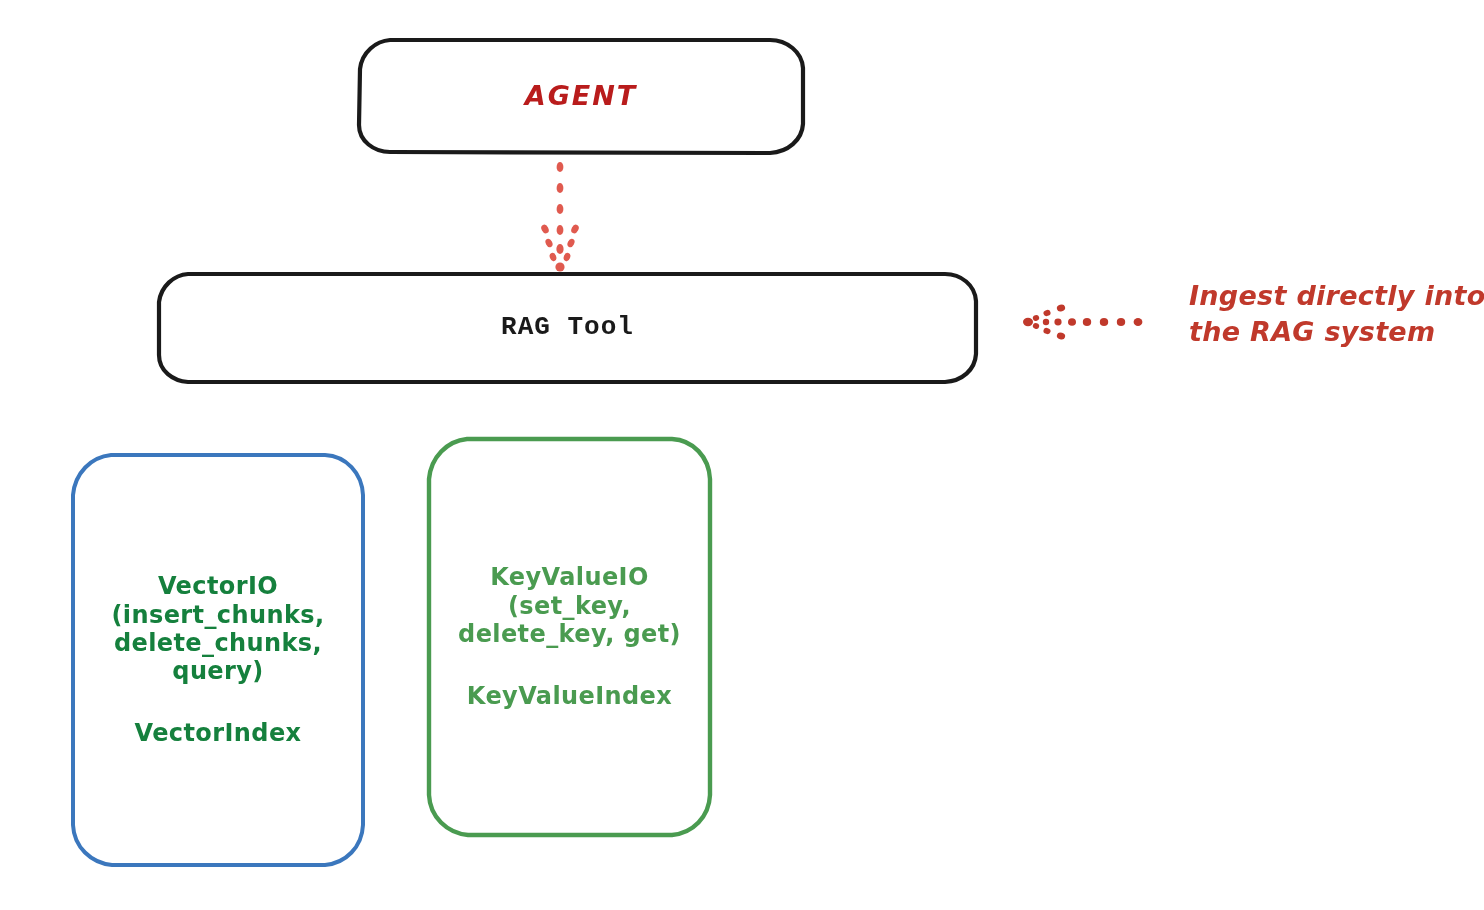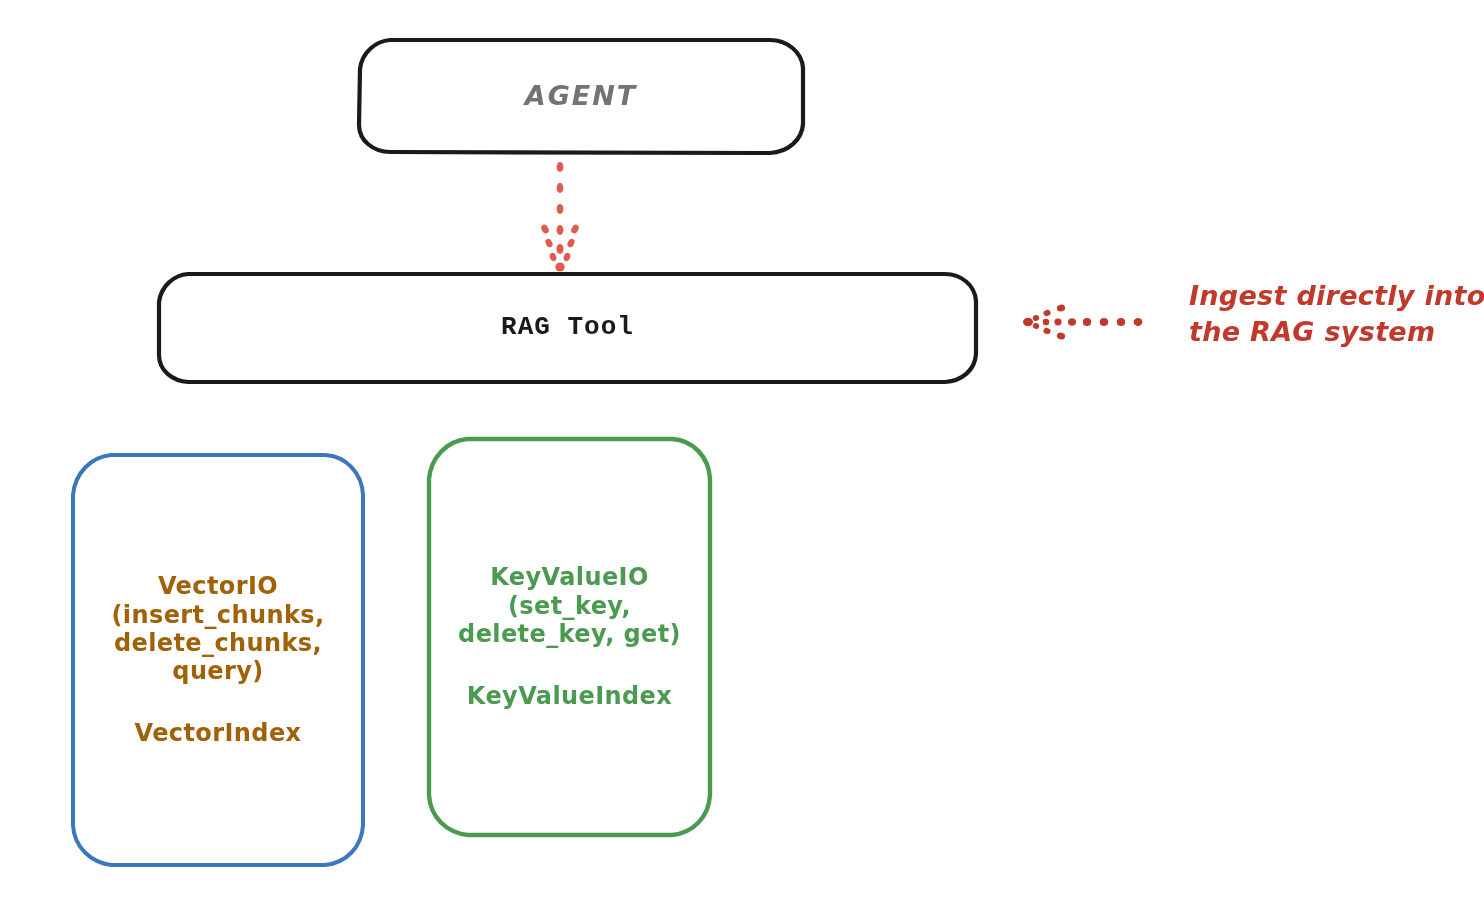--- a/index.html
+++ b/index.html
@@ -51,21 +51,21 @@
     left: 356px;
     top: 37px;
     width: 450px;
     height: 118px;
   }
   #agent-node .node-label {
     font-family: "DejaVu Sans", sans-serif;
     font-size: 27px;
     font-style: italic;
     font-weight: 700;
-    color: #737373;
+    color: #b91c1c;
     letter-spacing: 2px;
   }
 
   
   #ragtool-node {
     left: 156px;
     top: 271px;
     width: 823px;
     height: 113px;
   }
@@ -94,21 +94,21 @@
     letter-spacing: 0.4px;
   }
 
   #vectorio-node {
     left: 69px;
     top: 451px;
     width: 298px;
     height: 418px;
   }
   #vectorio-node .node-label,
-  #vectorio-node .label-secondary { color: #a16207; }
+  #vectorio-node .label-secondary { color: #15803d; }
 
   #keyvalueio-node {
     left: 425px;
     top: 435px;
     width: 289px;
     height: 404px;
   }
   #keyvalueio-node .node-label,
   #keyvalueio-node .label-secondary { color: #4a9b50; }
 

